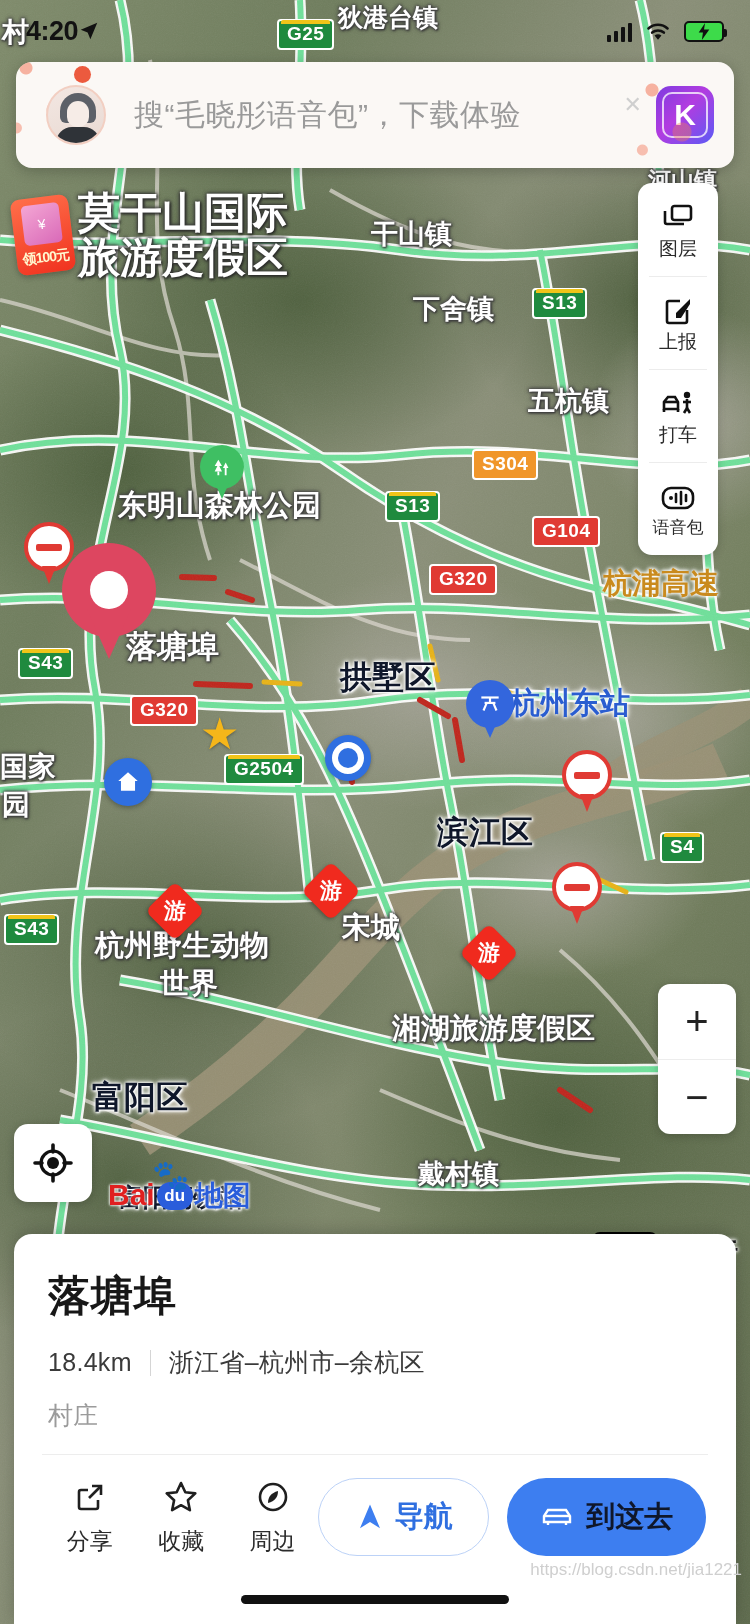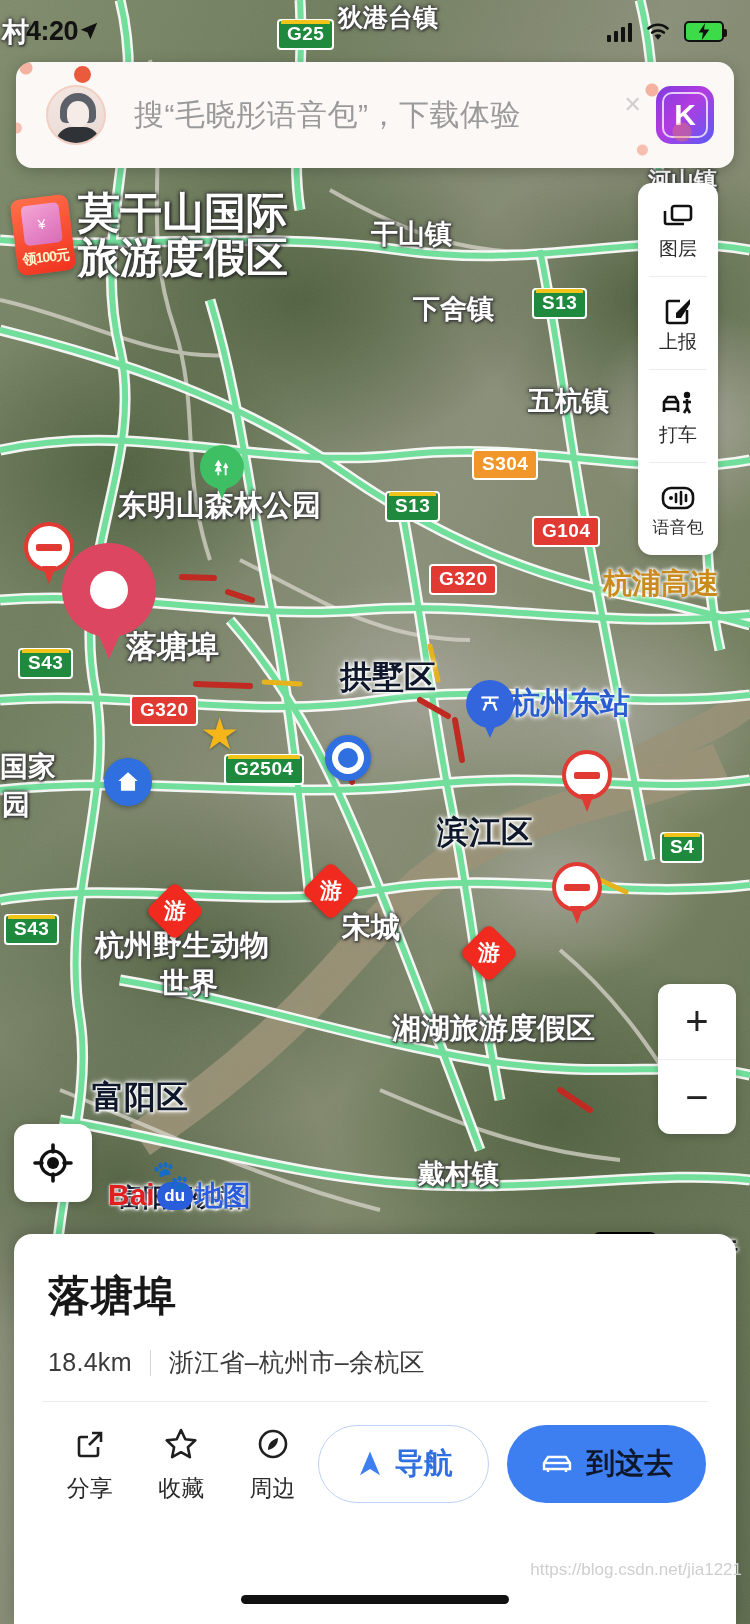--- a/index.html
+++ b/index.html
@@ -638,20 +638,21 @@
 </div>
 
 <div class="poi-card">
   <div class="poi-head">
     <div class="poi-title">落塘埠</div>
     <div class="poi-meta">
       <span class="poi-dist">18.4km</span>
       <span class="poi-sep"></span>
       <span class="poi-addr">浙江省–杭州市–余杭区</span>
     </div>
+    <div class="poi-cat">村庄</div>
   </div>
 
   <div class="poi-divider"></div>
 
   <div class="poi-actions">
 
     <div class="act-item">
       <span class="act-icon">
         <svg width="32" height="32" viewBox="0 0 32 32" fill="none" stroke="#1f1f1f" stroke-width="2.6">
           <path d="M18 5 h9 v9"></path>

